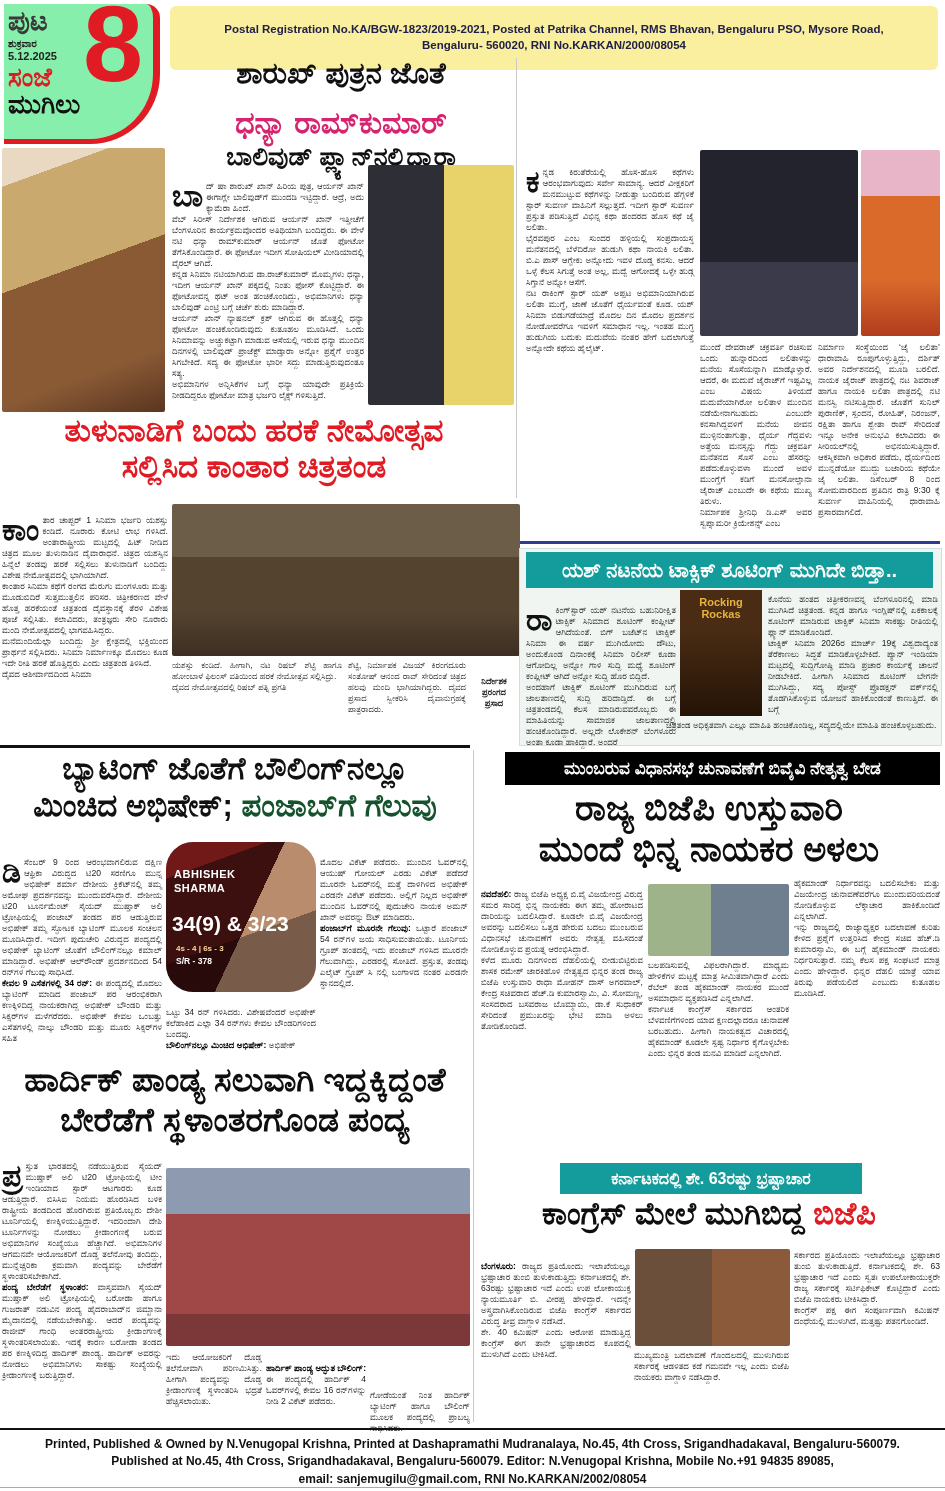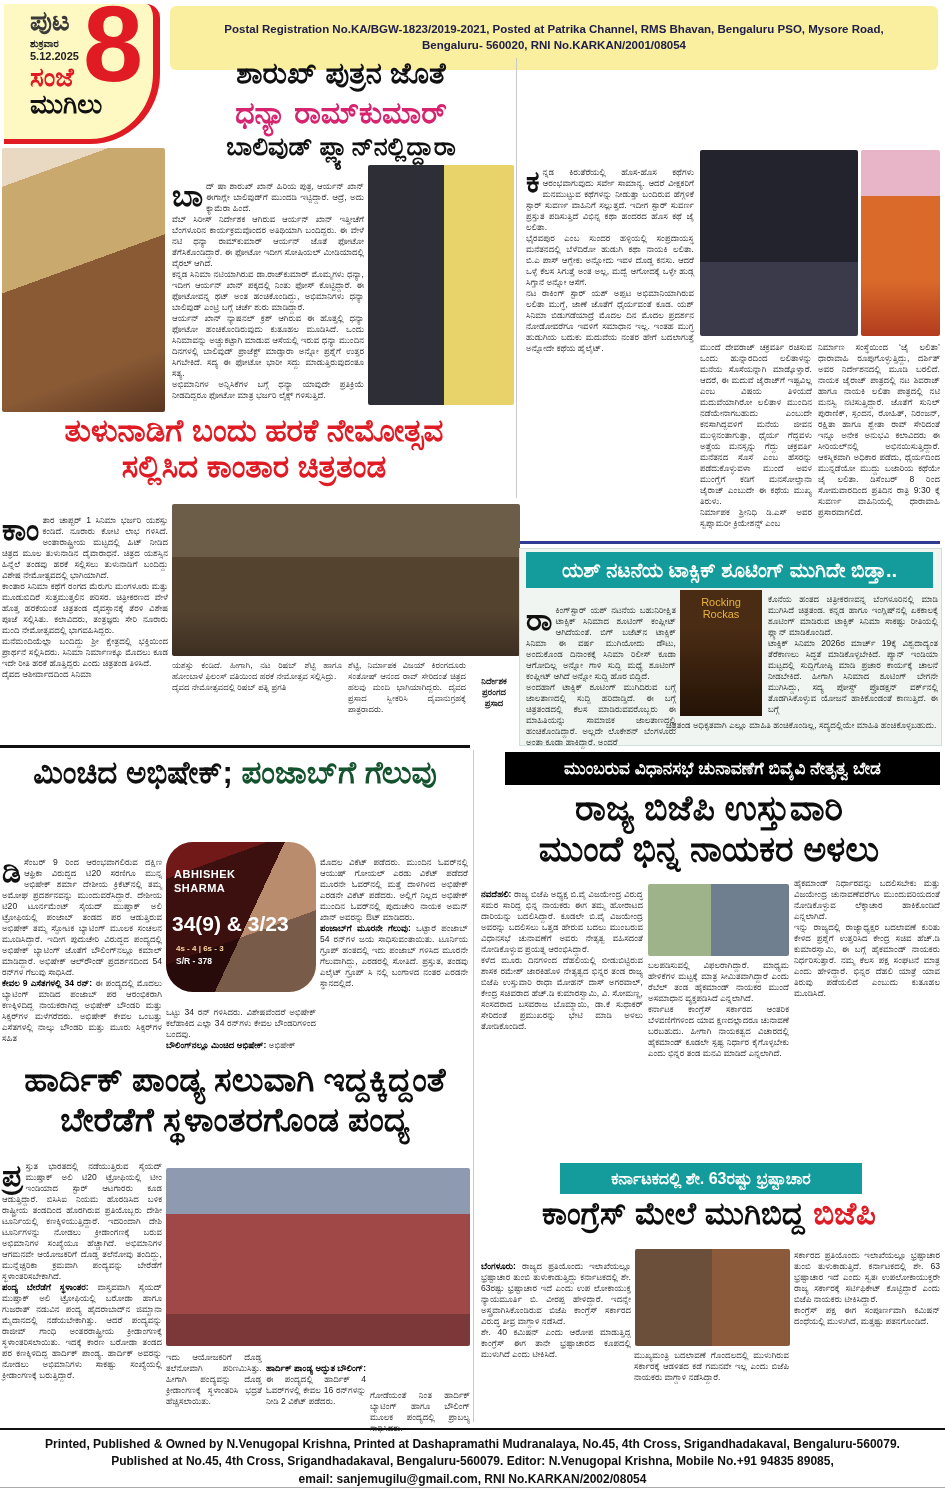--- a/index.html
+++ b/index.html
@@ -1,22 +1,22 @@
 <!DOCTYPE html>
 <html lang="kn"><head>
 <meta charset="utf-8">
 <style>
   html,body{margin:0;padding:0;background:#e8e8e8;}
   .page{position:relative;width:945px;height:1491px;background:#ffffff;overflow:hidden;
         font-family:"Liberation Sans", sans-serif;color:#1a1a1a;}
   .abs{position:absolute;}
   
-  .corner{left:4px;top:4px;width:156px;height:140px;background:#fef9c3;
+  .corner{left:4px;top:4px;width:156px;height:140px;background:#86efac;
           border-right:7px solid #e01b24;border-bottom:5px solid #e01b24;
-          border-radius:0 14px 70px 0;padding:4px 0 0 26px;box-sizing:border-box;}
+          border-radius:0 14px 70px 0;padding:4px 0 0 4px;box-sizing:border-box;}
   .page-label{font-size:27px;font-weight:bold;color:#3a3a3a;line-height:1;}
   .weekday{font-size:10px;font-weight:bold;color:#222;margin-top:3px;}
   .date{font-size:11px;font-weight:bold;color:#222;}
   .brand1{font-size:26px;font-weight:900;color:#e01b24;line-height:1.05;margin-top:2px;}
   .brand2{font-size:26px;font-weight:900;color:#111;line-height:1.0;}
   .big8{position:absolute;right:10px;top:-14px;font-size:108px;font-weight:900;color:#e01b24;line-height:1;}
   .postal{left:170px;top:6px;width:768px;height:64px;background:#f9ef9e;border-radius:6px;
           display:flex;flex-direction:column;justify-content:center;text-align:center;}
   .postal div{font-size:11.5px;font-weight:bold;color:#20204a;line-height:1.35;}
   
@@ -36,48 +36,48 @@
   
   .card{background:linear-gradient(115deg,#3d1010 0 54%,#b98c6e 54% 100%);position:relative;overflow:hidden;border-radius:27px;}
   .card:before{content:"";position:absolute;left:0;top:0;width:100%;height:100%;
       background:linear-gradient(160deg,rgba(210,40,40,.35) 0 18%,transparent 18% 60%,rgba(0,0,0,.35) 60% 100%);}
   .card-name{position:absolute;left:8px;top:26px;color:#fff;font-weight:900;font-size:11px;
              line-height:1.25;white-space:pre-line;letter-spacing:.5px;}
   .card-score{position:absolute;left:6px;top:70px;color:#fff;font-weight:900;font-size:21px;}
   .card-meta{position:absolute;left:10px;top:102px;color:#ffd9a0;font-weight:bold;font-size:8px;}
   .card-sr{position:absolute;left:10px;top:114px;color:#fff;font-weight:bold;font-size:8.5px;}
   .poster{background:linear-gradient(180deg,#4a2c14 0 30%,#241306 100%);display:flex;flex-direction:column;align-items:center;}
-  .poster-title{margin-top:6px;font-size:11px;font-weight:400;color:#e8b23c;text-align:center;white-space:pre-line;line-height:1.1;}
+  .poster-title{margin-top:6px;font-size:11px;font-weight:700;color:#e8b23c;text-align:center;white-space:pre-line;line-height:1.1;}
   .footer-line{height:2px;background:#111;}
   .footer-txt{text-align:center;font-size:12px;font-weight:bold;color:#111;line-height:1.45;}
 </style>
 </head>
 <body>
 
 <div class="page">
 
   <div class="abs corner">
     <div class="page-label">ಪುಟ</div>
     <div class="weekday">ಶುಕ್ರವಾರ</div>
     <div class="date">5.12.2025</div>
     <div class="brand1">ಸಂಜೆ</div>
     <div class="brand2">ಮುಗಿಲು</div>
     <div class="big8">8</div>
   </div>
 
   <div class="abs postal">
     <div>Postal Registration No.KA/BGW-1823/2019-2021, Posted at Patrika Channel, RMS Bhavan, Bengaluru PSO, Mysore Road,</div>
-    <div>Bengaluru- 560020, RNI No.KARKAN/2001/08054</div>
+    <div>Bengaluru- 560020, RNI No.KARKAN/2000/08054</div>
   </div>
 
   <div class="abs vrule" style="left:516px;top:58px;height:440px;"></div>
 
   <div class="abs hl" style="left:168px;top:58px;width:346px;">
     <div style="font-size:29px;color:#111;">ಶಾರುಖ್ ಪುತ್ರನ ಜೊತೆ</div>
-    <div style="font-size:30px;color:#d6246e;margin-top:8px;">ಧನ್ಯಾ ರಾಮ್‌ಕುಮಾರ್</div>
+    <div style="font-size:30px;color:#d6246e;margin-top:18px;">ಧನ್ಯಾ ರಾಮ್‌ಕುಮಾರ್</div>
     <div style="font-size:25px;color:#111;margin-top:3px;">ಬಾಲಿವುಡ್ ಪ್ಲ್ಯಾನ್‌ನಲ್ಲಿದ್ದಾರಾ</div>
   </div>
   <div class="abs photo" style="left:2px;top:148px;width:163px;height:264px;
        background:linear-gradient(160deg,#e9d9c2 0 12%,#caa96f 12% 45%,#8a5a35 45% 80%,#5a3520 100%);"></div>
   <div class="abs body-txt" style="left:172px;top:170px;width:192px;height:242px;">
     <span class="dropcap">ಬಾ</span><span>ದ್ ಷಾ ಶಾರುಖ್ ಖಾನ್ ಹಿರಿಯ ಪುತ್ರ, ಆರ್ಯನ್ ಖಾನ್ ಈಗಾಗ್ಲೇ ಬಾಲಿವುಡ್‌ಗೆ ಮುಂದಡಿ ಇಟ್ಟಿದ್ದಾರೆ. ಆದ್ರೆ, ಅದು ಕ್ಯಾಮೆರಾ ಹಿಂದೆ.
 ವೆಬ್ ಸಿರೀಸ್ ನಿರ್ದೇಶಕ ಆಗಿರುವ ಆರ್ಯನ್ ಖಾನ್ ಇತ್ತೀಚೆಗೆ ಬೆಂಗಳೂರಿನ ಕಾರ್ಯಕ್ರಮವೊಂದರ ಅತಿಥಿಯಾಗಿ ಬಂದಿದ್ದರು. ಈ ವೇಳೆ ನಟಿ ಧನ್ಯಾ ರಾಮ್‌ಕುಮಾರ್ ಆರ್ಯನ್ ಜೊತೆ ಫೋಟೋ ತೆಗೆಸಿಕೊಂಡಿದ್ದಾರೆ. ಈ ಫೋಟೋ ಇದೀಗ ಸೋಷಿಯಲ್ ಮೀಡಿಯಾದಲ್ಲಿ ವೈರಲ್ ಆಗಿದೆ.
 ಕನ್ನಡ ಸಿನಿಮಾ ನಟಿಯಾಗಿರುವ ಡಾ.ರಾಜ್‌ಕುಮಾರ್ ಮೊಮ್ಮಗಳು ಧನ್ಯಾ, ಇದೀಗ ಆರ್ಯನ್ ಖಾನ್ ಪಕ್ಕದಲ್ಲಿ ನಿಂತು ಫೋಸ್ ಕೊಟ್ಟಿದ್ದಾರೆ. ಈ ಫೋಟೋವನ್ನ ಥಟ್ ಅಂತ ಹಂಚಿಕೊಂಡಿದ್ದು, ಅಭಿಮಾನಿಗಳು ಧನ್ಯಾ ಬಾಲಿವುಡ್ ಎಂಟ್ರಿ ಬಗ್ಗೆ ಚರ್ಚೆ ಶುರು ಮಾಡಿದ್ದಾರೆ.
 ಆರ್ಯನ್ ಖಾನ್ ನ್ಯಾಷನಲ್ ಕ್ರಶ್ ಆಗಿರುವ ಈ ಹೊತ್ತಲ್ಲಿ ಧನ್ಯಾ ಫೋಟೋ ಹಂಚಿಕೊಂಡಿರುವುದು ಕುತೂಹಲ ಮೂಡಿಸಿದೆ. ಒಂದು ಸಿನಿಮಾವನ್ನು ಅಚ್ಚುಕಟ್ಟಾಗಿ ಮಾಡುವ ಆಸೆಯಲ್ಲಿ ಇರುವ ಧನ್ಯಾ ಮುಂದಿನ ದಿನಗಳಲ್ಲಿ ಬಾಲಿವುಡ್ ಪ್ರಾಜೆಕ್ಟ್ ಮಾಡ್ತಾರಾ ಅನ್ನೋ ಪ್ರಶ್ನೆಗೆ ಉತ್ತರ ಸಿಗಬೇಕಿದೆ. ಸದ್ಯ ಈ ಫೋಟೋ ಭಾರೀ ಸದ್ದು ಮಾಡುತ್ತಿರುವುದಂತೂ ಸತ್ಯ.
 ಅಭಿಮಾನಿಗಳ ಅನ್ನಿಸಿಕೆಗಳ ಬಗ್ಗೆ ಧನ್ಯಾ ಯಾವುದೇ ಪ್ರತಿಕ್ರಿಯೆ ನೀಡದಿದ್ದರೂ ಫೋಟೋ ಮಾತ್ರ ಭರ್ಜರಿ ಲೈಕ್ಸ್ ಗಳಿಸುತ್ತಿದೆ.</span>
@@ -129,20 +129,21 @@
 Rockas</div>
   </div>
   <div class="abs body-txt" style="left:768px;top:594px;width:170px;height:126px;">ಕೊನೆಯ ಹಂತದ ಚಿತ್ರೀಕರಣವನ್ನ ಬೆಂಗಳೂರಿನಲ್ಲಿ ಮಾಡಿ ಮುಗಿಸಿದೆ ಚಿತ್ರತಂಡ. ಕನ್ನಡ ಹಾಗೂ ಇಂಗ್ಲಿಷ್‌ನಲ್ಲಿ ಏಕಕಾಲಕ್ಕೆ ಶೂಟಿಂಗ್ ಮಾಡಿರುವ ಟಾಕ್ಸಿಕ್ ಸಿನಿಮಾ ಸಾಕಷ್ಟು ರೀತಿಯಲ್ಲಿ ಪ್ಲ್ಯಾನ್ ಮಾಡಿಕೊಂಡಿದೆ.
 ಟಾಕ್ಸಿಕ್ ಸಿನಿಮಾ 2026ರ ಮಾರ್ಚ್ 19ಕ್ಕೆ ವಿಶ್ವದಾದ್ಯಂತ ತೆರೆಕಾಣಲು ಸಿದ್ಧತೆ ಮಾಡಿಕೊಳ್ಳಬೇಕಿದೆ. ಪ್ಯಾನ್ ಇಂಡಿಯಾ ಮಟ್ಟದಲ್ಲಿ ಸುದ್ದಿಗೋಷ್ಠಿ ಮಾಡಿ ಪ್ರಚಾರ ಕಾರ್ಯಕ್ಕೆ ಚಾಲನೆ ನೀಡಬೇಕಿದೆ. ಹೀಗಾಗಿ ಸಿನಿಮಾದ ಶೂಟಿಂಗ್ ಬೇಗನೇ ಮುಗಿಸಿದ್ದು, ಸದ್ಯ ಪೋಸ್ಟ್ ಪ್ರೊಡಕ್ಷನ್ ವರ್ಕ್‌ನಲ್ಲಿ ತೊಡಗಿಸಿಕೊಳ್ಳುವ ಯೋಜನೆ ಹಾಕಿಕೊಂಡಂತೆ ಕಾಣುತ್ತಿದೆ. ಈ ಬಗ್ಗೆ</div>
   <div class="abs body-txt" style="left:666px;top:720px;width:272px;height:22px;">ಚಿತ್ರತಂಡ ಅಧಿಕೃತವಾಗಿ ಎಲ್ಲೂ ಮಾಹಿತಿ ಹಂಚಿಕೊಂಡಿಲ್ಲ, ಸದ್ಯದಲ್ಲಿಯೇ ಮಾಹಿತಿ ಹಂಚಿಕೊಳ್ಳಬಹುದು.</div>
 
   <div class="abs" style="left:0;top:745px;width:470px;height:3px;background:#111;"></div>
   <div class="abs vrule" style="left:473px;top:750px;height:672px;"></div>
 
   <div class="abs hl" style="left:0;top:752px;width:470px;color:#111;">
+    <div style="font-size:31px;">ಬ್ಯಾಟಿಂಗ್ ಜೊತೆಗೆ ಬೌಲಿಂಗ್‌ನಲ್ಲೂ</div>
     <div style="font-size:31px;margin-top:4px;"><span>ಮಿಂಚಿದ ಅಭಿಷೇಕ್; </span><span style="color:#14532d;">ಪಂಜಾಬ್‌ಗೆ ಗೆಲುವು</span></div>
   </div>
   <div class="abs body-txt" style="left:2px;top:846px;width:160px;height:210px;">
     <span class="dropcap">ಡಿ</span><span>ಸೆಂಬರ್ 9 ರಿಂದ ಆರಂಭವಾಗಲಿರುವ ದಕ್ಷಿಣ ಆಫ್ರಿಕಾ ವಿರುದ್ಧದ ಟಿ20 ಸರಣಿಗೂ ಮುನ್ನ ಅಭಿಷೇಕ್ ಶರ್ಮಾ ದೇಶೀಯ ಕ್ರಿಕೆಟ್‌ನಲ್ಲಿ ತಮ್ಮ ಅಮೋಘ ಪ್ರದರ್ಶನವನ್ನು ಮುಂದುವರೆಸಿದ್ದಾರೆ. ದೇಶೀಯ ಟಿ20 ಟೂರ್ನಮೆಂಟ್ ಸೈಯದ್ ಮುಷ್ತಾಕ್ ಅಲಿ ಟ್ರೋಫಿಯಲ್ಲಿ ಪಂಜಾಬ್ ತಂಡದ ಪರ ಆಡುತ್ತಿರುವ ಅಭಿಷೇಕ್ ತಮ್ಮ ಸ್ಫೋಟಕ ಬ್ಯಾಟಿಂಗ್ ಮೂಲಕ ಸಂಚಲನ ಮೂಡಿಸಿದ್ದಾರೆ. ಇದೀಗ ಪುದುಚೇರಿ ವಿರುದ್ಧದ ಪಂದ್ಯದಲ್ಲಿ ಅಭಿಷೇಕ್ ಬ್ಯಾಟಿಂಗ್ ಜೊತೆಗೆ ಬೌಲಿಂಗ್‌ನಲ್ಲೂ ಕಮಾಲ್ ಮಾಡಿದ್ದಾರೆ. ಅಭಿಷೇಕ್ ಆಲ್‌ರೌಂಡ್ ಪ್ರದರ್ಶನದಿಂದ 54 ರನ್‌ಗಳ ಗೆಲುವು ಸಾಧಿಸಿದೆ.
 </span><b>ಕೇವಲ 9 ಎಸೆತಗಳಲ್ಲಿ 34 ರನ್:</b><span> ಈ ಪಂದ್ಯದಲ್ಲಿ ಮೊದಲು ಬ್ಯಾಟಿಂಗ್ ಮಾಡಿದ ಪಂಜಾಬ್ ಪರ ಆರಂಭಿಕರಾಗಿ ಕಣಕ್ಕಿಳಿದಿದ್ದ ನಾಯಕರಾಗಿದ್ದ ಅಭಿಷೇಕ್ ಬೌಂಡರಿ ಮತ್ತು ಸಿಕ್ಸರ್‌ಗಳ ಮಳೆಗರೆದರು. ಅಭಿಷೇಕ್ ಕೇವಲ ಒಂಬತ್ತು ಎಸೆತಗಳಲ್ಲಿ ನಾಲ್ಕು ಬೌಂಡರಿ ಮತ್ತು ಮೂರು ಸಿಕ್ಸರ್‌ಗಳ ಸಹಿತ</span>
   </div>
   <div class="abs card" style="left:166px;top:842px;width:150px;height:150px;">
     <div class="card-name">ABHISHEK
 SHARMA</div>
     <div class="card-score">34(9) &amp; 3/23</div>

